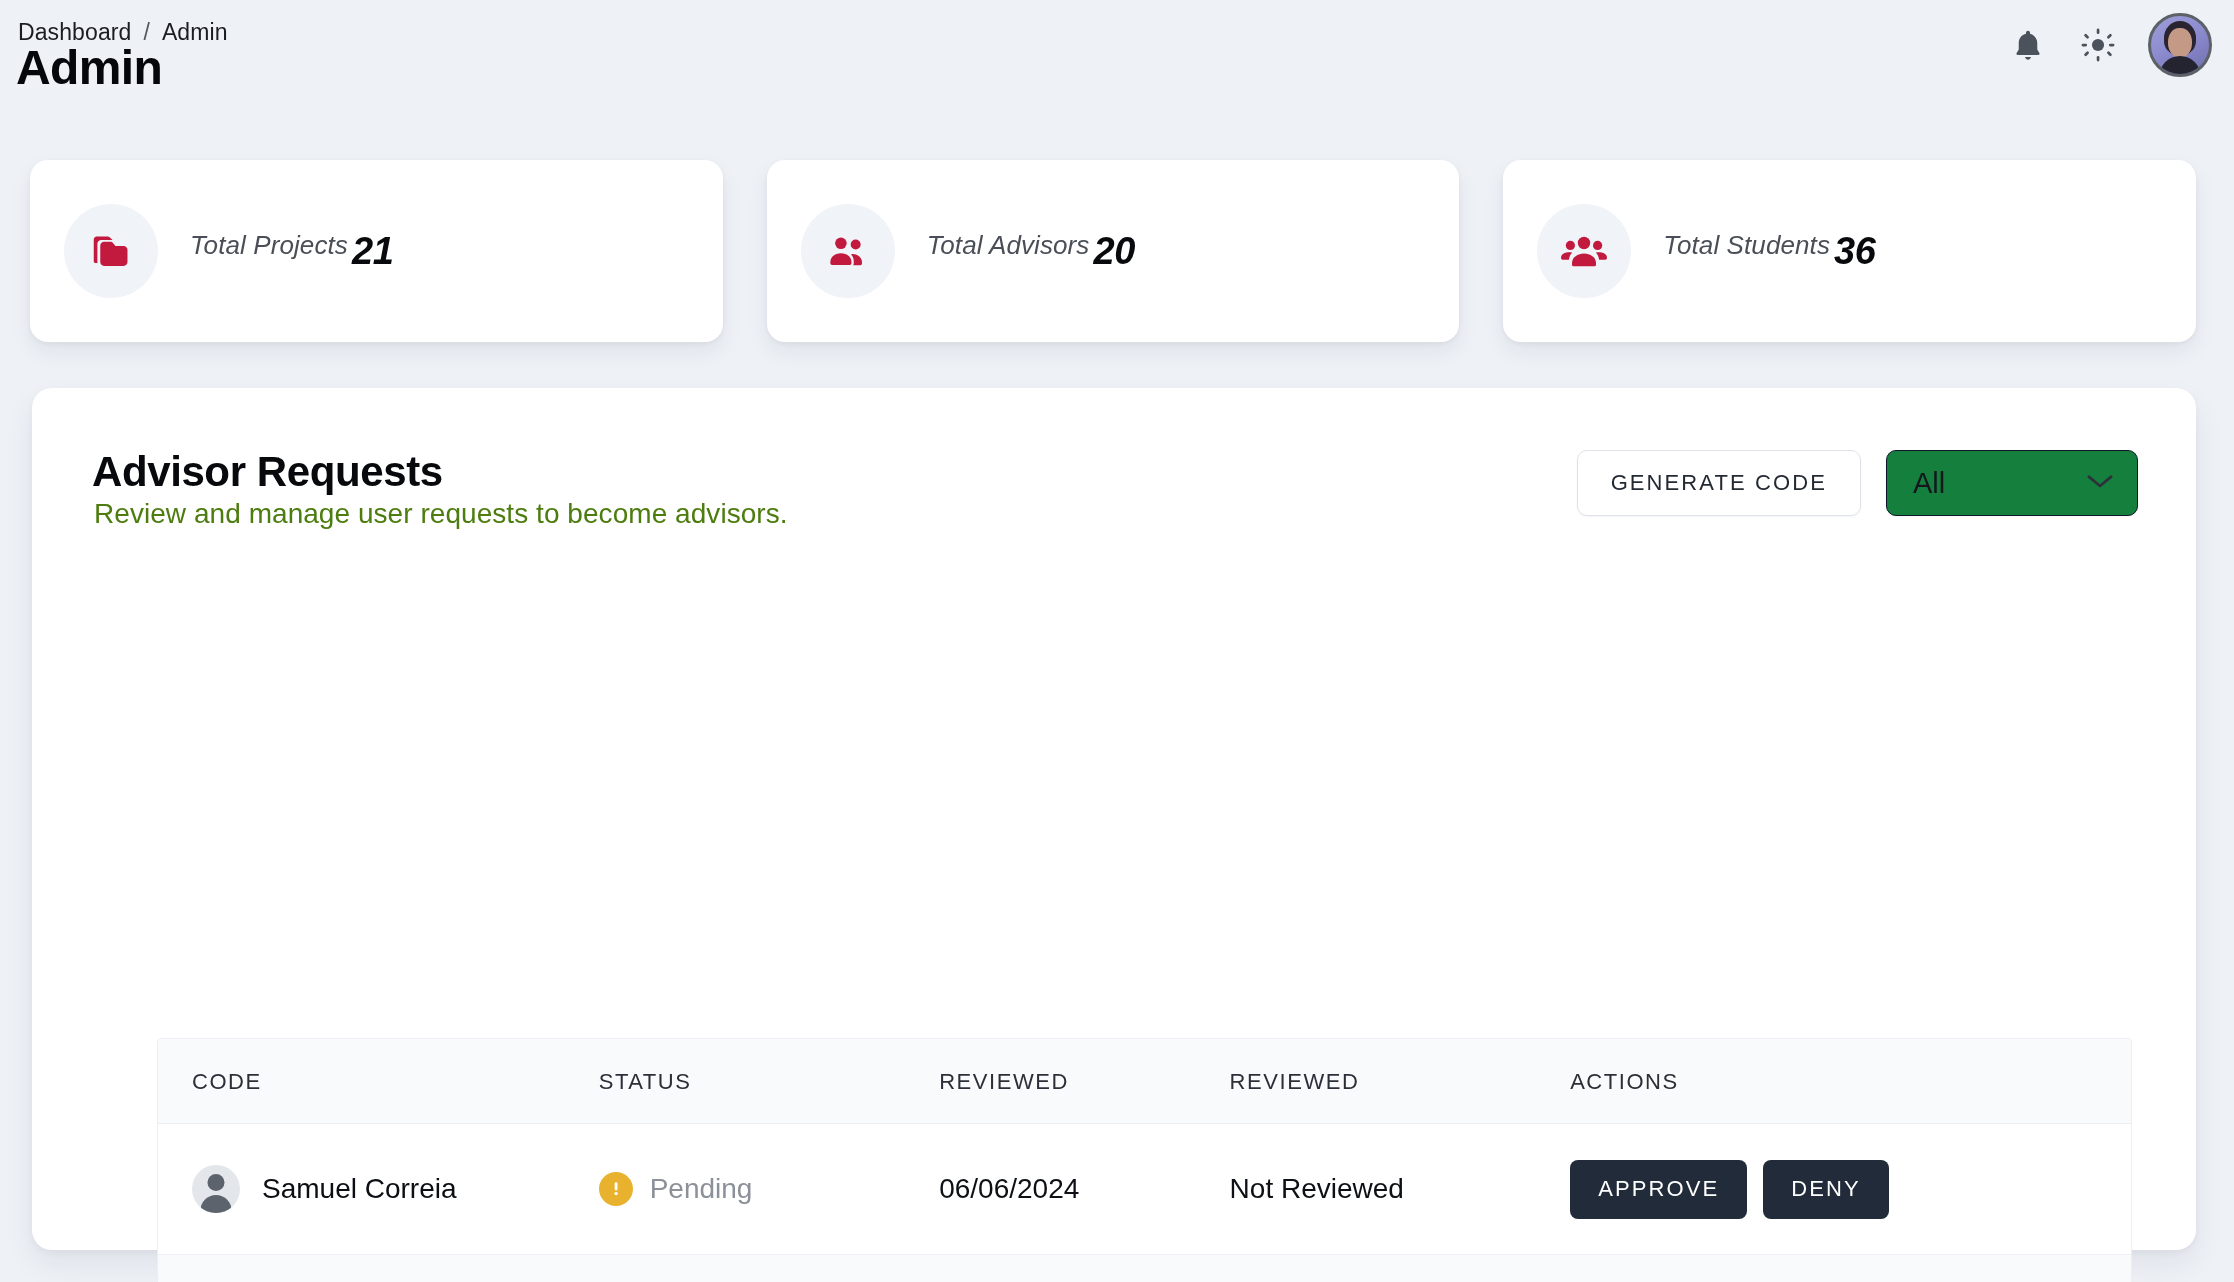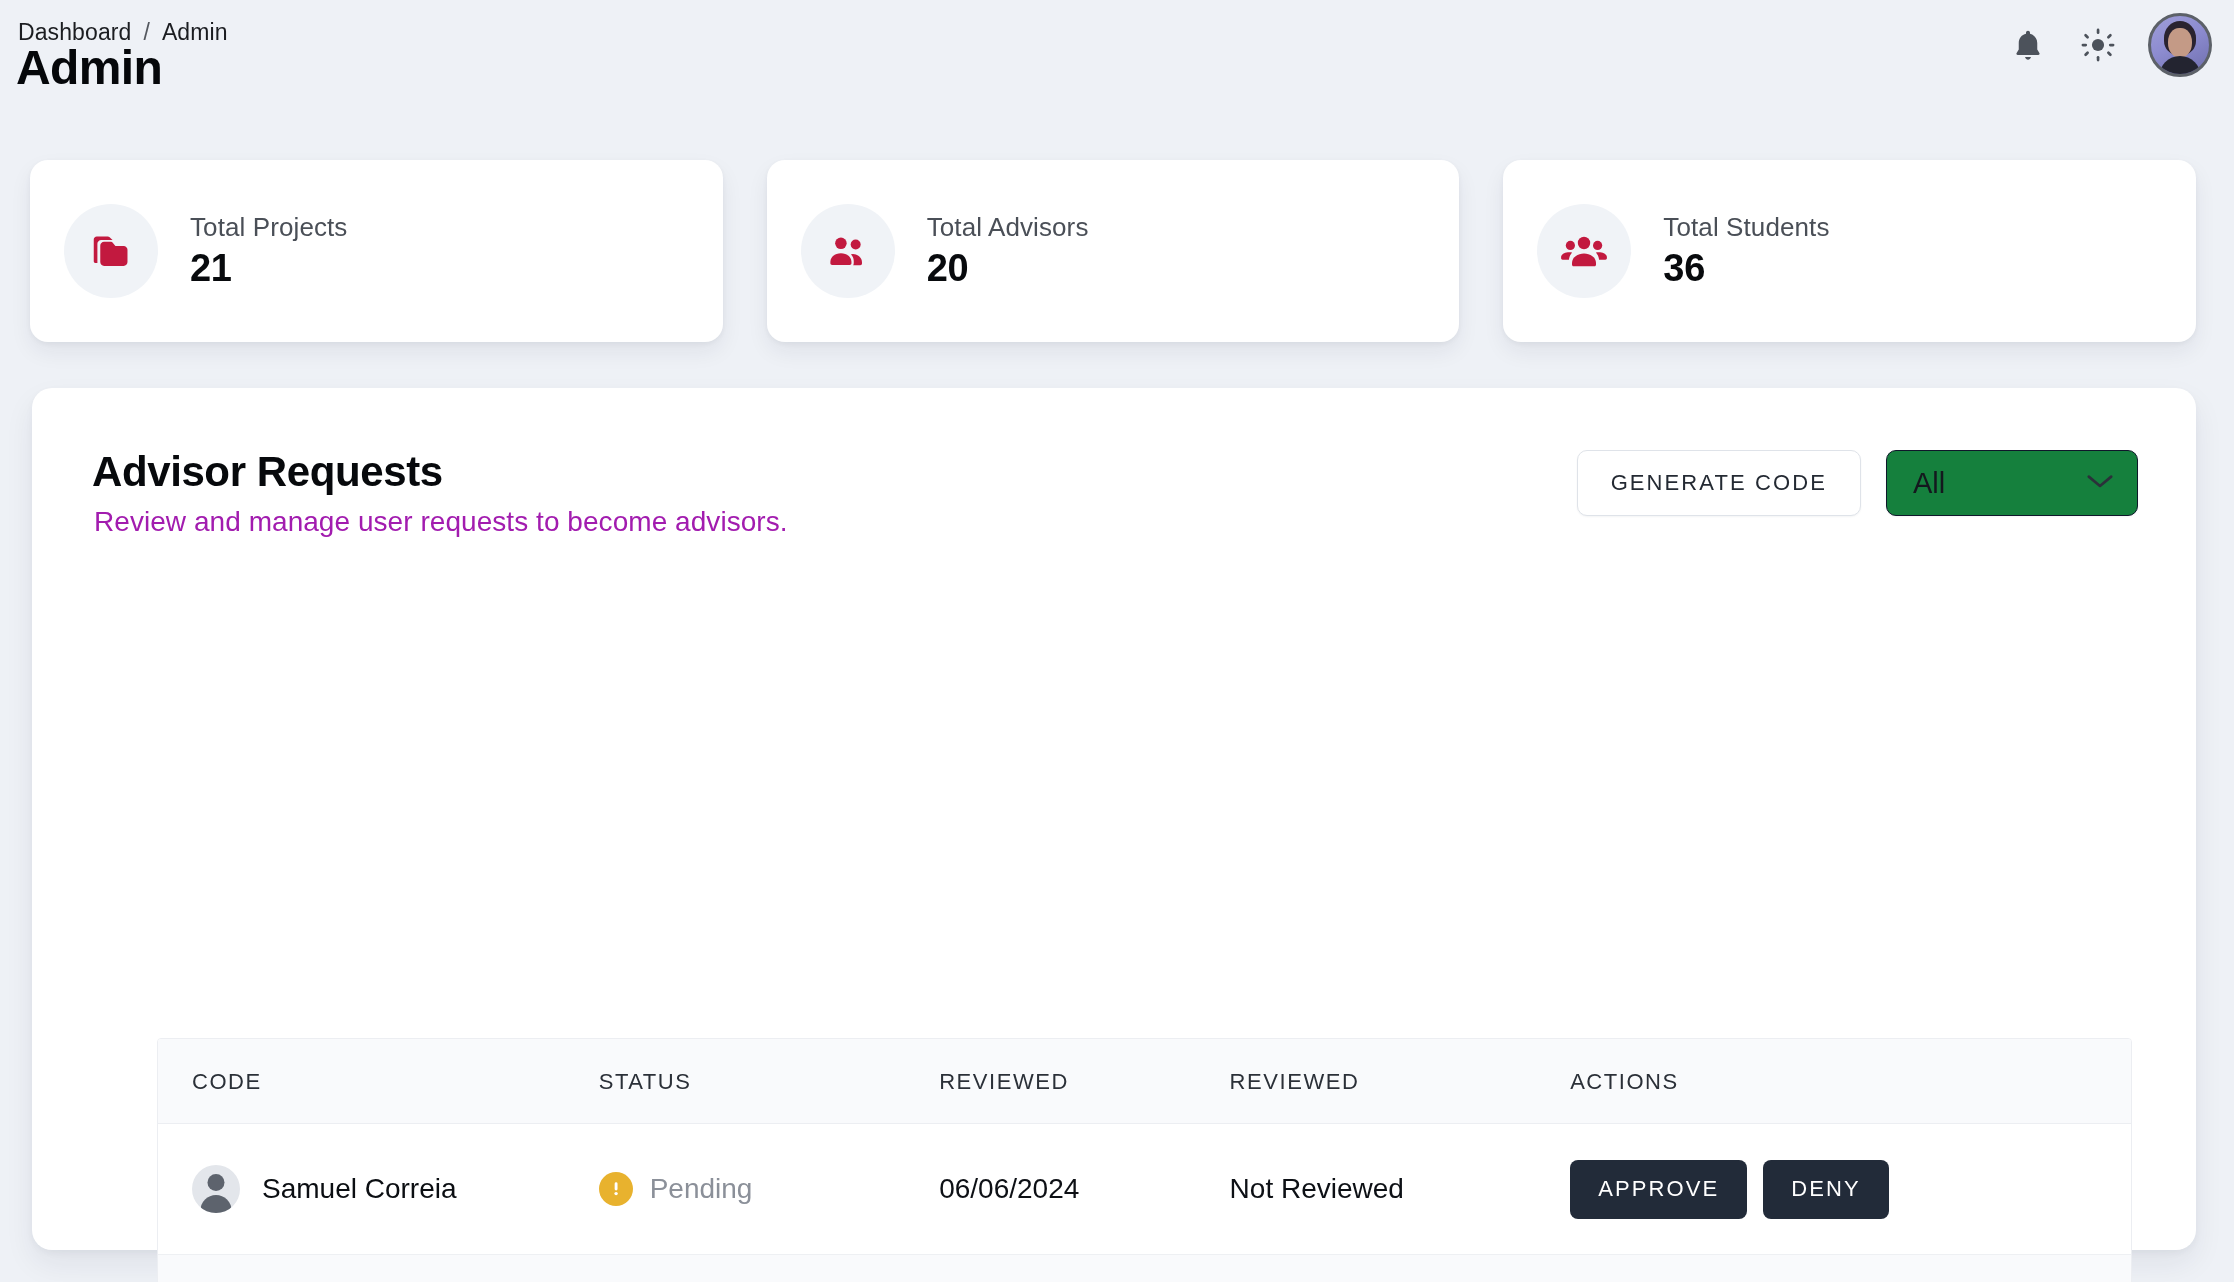--- a/index.html
+++ b/index.html
@@ -120,21 +120,21 @@
   }
   .stat-ico-wrap {
     width: 94px; height: 94px;
     border-radius: 50%;
     background: #f0f3f7;
     display: flex;
     align-items: center;
     justify-content: center;
     flex: none;
   }
-  .stat-text { display: flex; flex-direction: column; gap: 4px; }
+  .stat-text { display: flex; flex-direction: row; gap: 4px; font-style: italic; }
   .stat-label {
     font-size: 26px;
     color: #4a4f57;
     letter-spacing: 0.1px;
   }
   .stat-value {
     font-size: 38px;
     font-weight: 700;
     color: #080a0d;
     letter-spacing: -0.3px;
@@ -161,23 +161,22 @@
   .panel-title {
     font-size: 42px;
     font-weight: 700;
     color: #07090c;
     letter-spacing: -0.4px;
   }
   .panel-sub {
     position: absolute;
     left: 62px; top: 110px;
     font-size: 28px;
-    color: #a21caf;
+    color: #4d7c0f;
     letter-spacing: 0.05px;
-    margin-top: 8px;
   }
 
   .head-controls {
     display: flex;
     gap: 25px;
     margin-top: 2px;
   }
   .btn-outline {
     height: 66px;
     padding: 0 33px;

